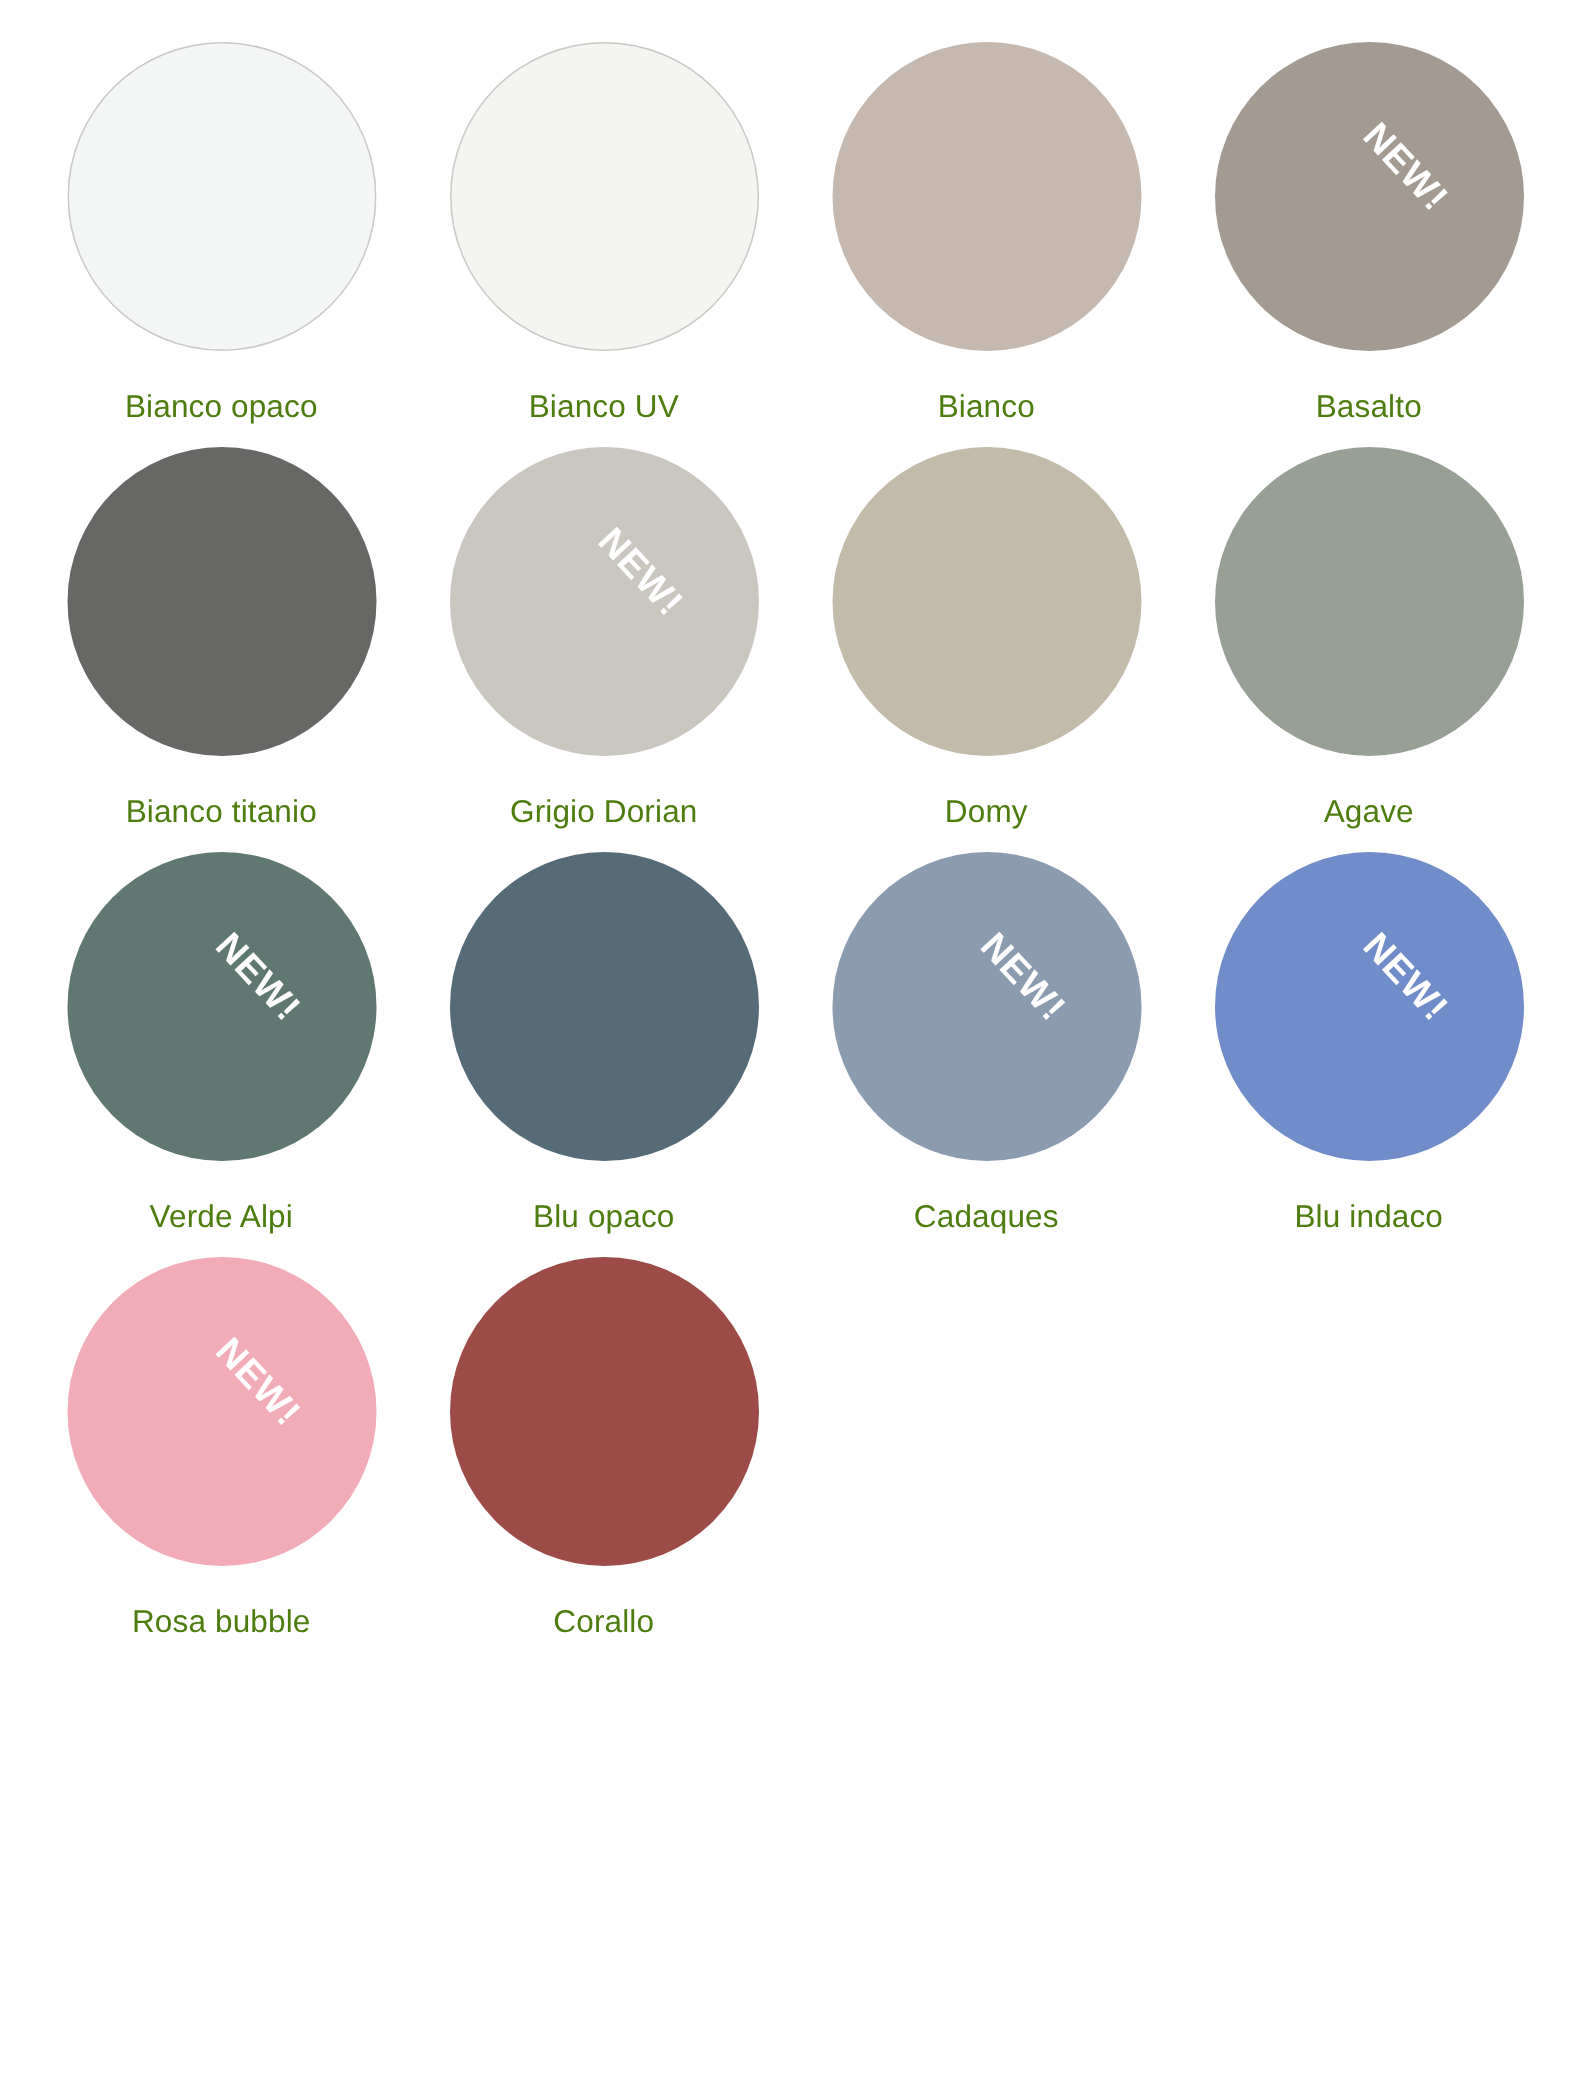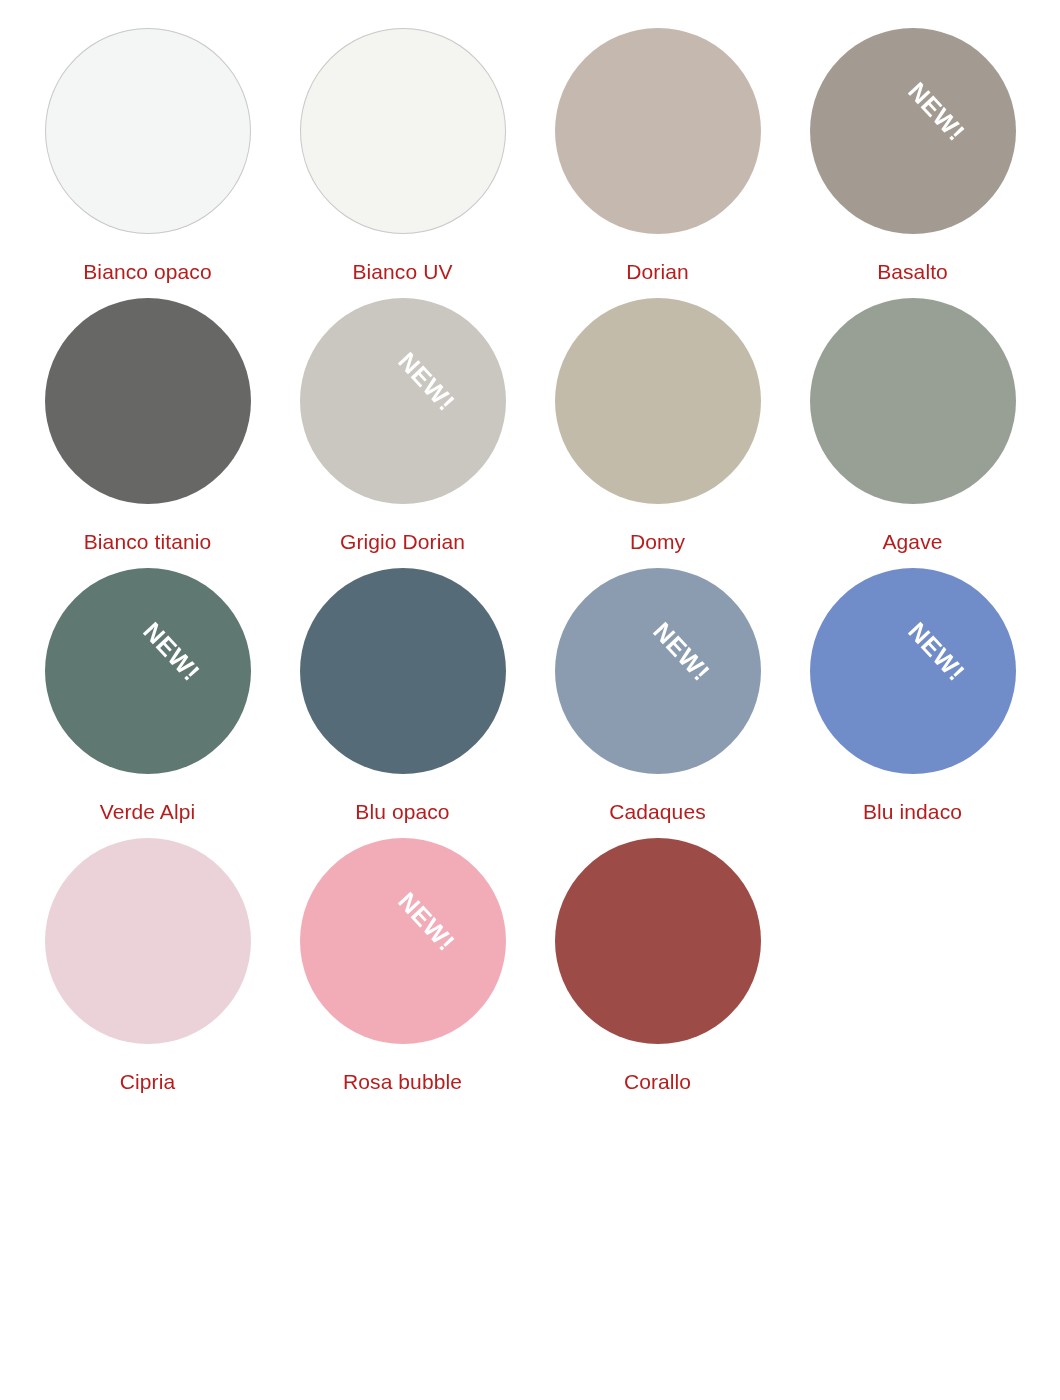--- a/index.html
+++ b/index.html
@@ -73,21 +73,21 @@
     transform: rotate(47deg);
     transform-origin: left center;
     white-space: nowrap;
     line-height: 1;
   }
 
   .label {
     margin-top: 26px;
     font-size: 21px;
     font-weight: 400;
-    color: #b91c1c;
+    color: #4d7c0f;
     text-align: center;
     line-height: 1.1;
     letter-spacing: 0.1px;
   }
 </style>
 </head>
 <body>
 
 <div class="palette" id="palette">
     <div class="swatch">
@@ -99,21 +99,21 @@
     <div class="swatch">
       <div class="disc-wrap">
         <div class="disc outlined" style="background: rgb(244, 245, 240);"></div>
       </div>
       <div class="label">Bianco UV</div>
     </div>
     <div class="swatch">
       <div class="disc-wrap">
         <div class="disc" style="background: rgb(197, 184, 174);"></div>
       </div>
-      <div class="label">Dorian</div>
+      <div class="label">Bianco</div>
     </div>
     <div class="swatch">
       <div class="disc-wrap">
         <div class="disc" style="background: rgb(163, 155, 146);"></div>
         <div class="badge-new">
           <span>NEW!</span>
         </div>
       </div>
       <div class="label">Basalto</div>
     </div>
@@ -172,26 +172,20 @@
       <div class="disc-wrap">
         <div class="disc" style="background: rgb(112, 140, 201);"></div>
         <div class="badge-new">
           <span>NEW!</span>
         </div>
       </div>
       <div class="label">Blu indaco</div>
     </div>
     <div class="swatch">
       <div class="disc-wrap">
-        <div class="disc" style="background: rgb(234, 210, 216);"></div>
-      </div>
-      <div class="label">Cipria</div>
-    </div>
-    <div class="swatch">
-      <div class="disc-wrap">
         <div class="disc" style="background: rgb(242, 172, 184);"></div>
         <div class="badge-new">
           <span>NEW!</span>
         </div>
       </div>
       <div class="label">Rosa bubble</div>
     </div>
     <div class="swatch">
       <div class="disc-wrap">
         <div class="disc" style="background: rgb(157, 75, 70);"></div>

